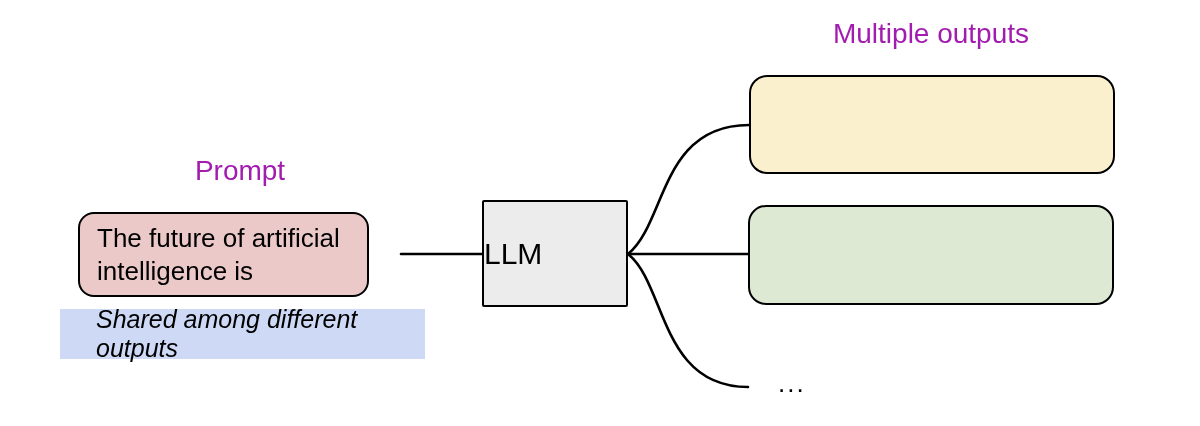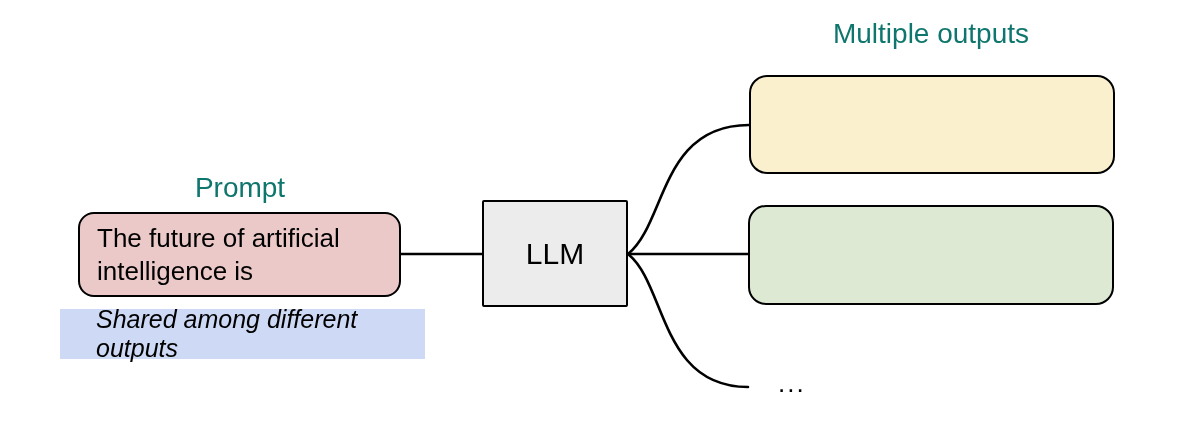--- a/index.html
+++ b/index.html
@@ -24,46 +24,46 @@
     fill: none;
     stroke-width: 2.6;
     stroke-linecap: round;
   }
 
   .label {
     position: absolute;
     font-size: 28px;
     text-align: center;
     white-space: nowrap;
-    color: #0f766e;
+    color: #a21caf;
   }
-  .prompt-label  { left: 140px; top: 172px; width: 200px; }
+  .prompt-label  { left: 140px; top: 155px; width: 200px; }
   .outputs-label { left: 806px; top: 18px;  width: 250px; }
 
   .box {
     position: absolute;
     border: 2.6px solid #000000;
   }
 
   .prompt-box {
     left: 78px; top: 212px;
-    width: 323px; height: 85px;
+    width: 291px; height: 85px;
     border-radius: 16px;
     font-size: 26px;
     line-height: 33px;
     padding: 8px 10px 0 17px;
   }
 
   .llm-box {
     left: 482px; top: 200px;
     width: 146px; height: 107px;
     border-radius: 2px;
     display: flex;
     align-items: center;
-    justify-content: center;
+    justify-content: flex-start;
     font-size: 30px;
   }
 
   .output-box { border-radius: 18px; }
   .output-box-1 { left: 749px; top: 75px;  width: 366px; height: 99px; }
   .output-box-2 { left: 748px; top: 205px; width: 366px; height: 100px; }
 
   .note {
     position: absolute;
     left: 60px; top: 309px;

